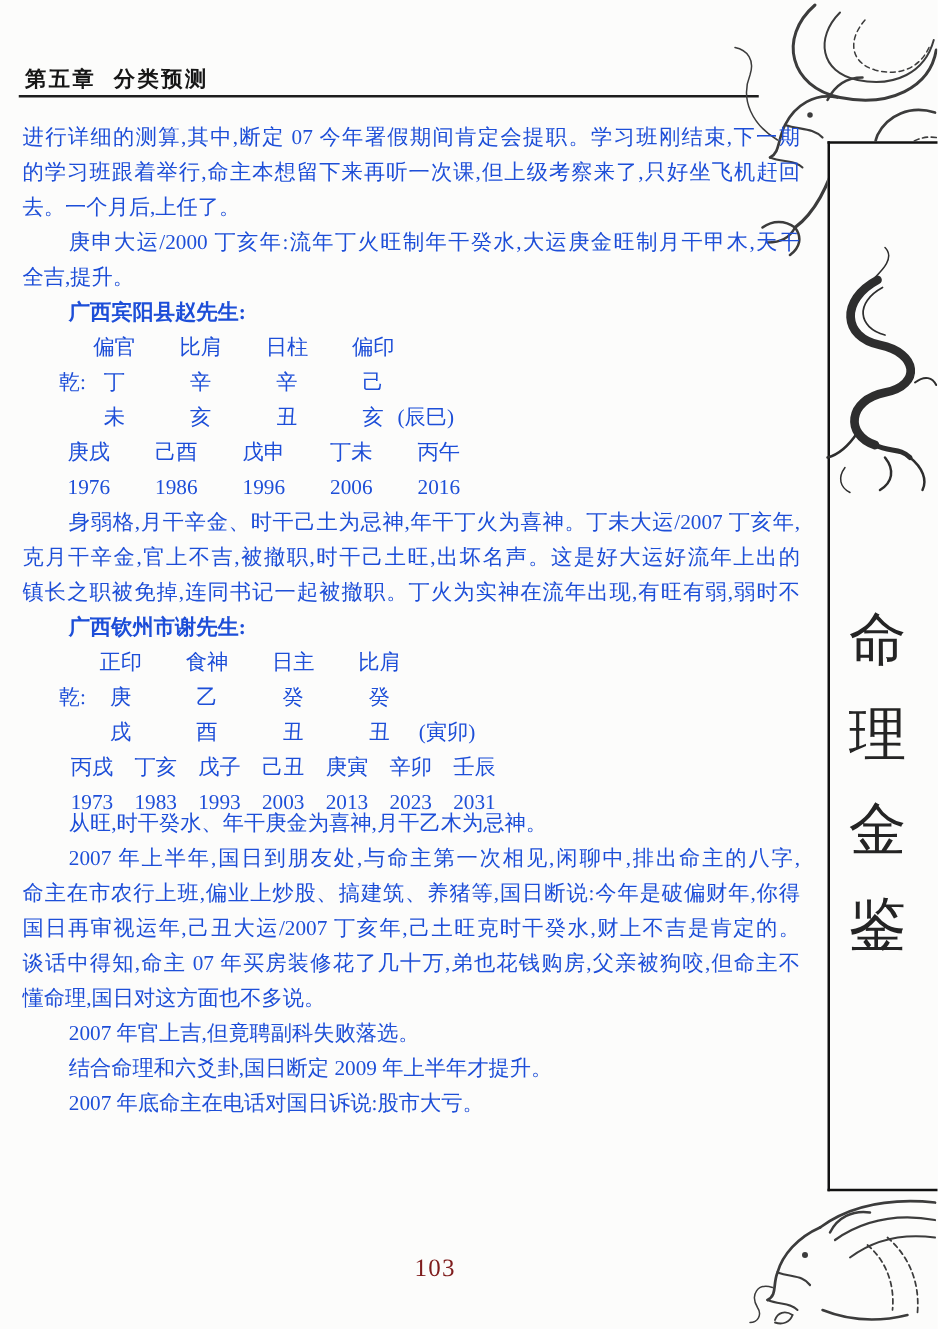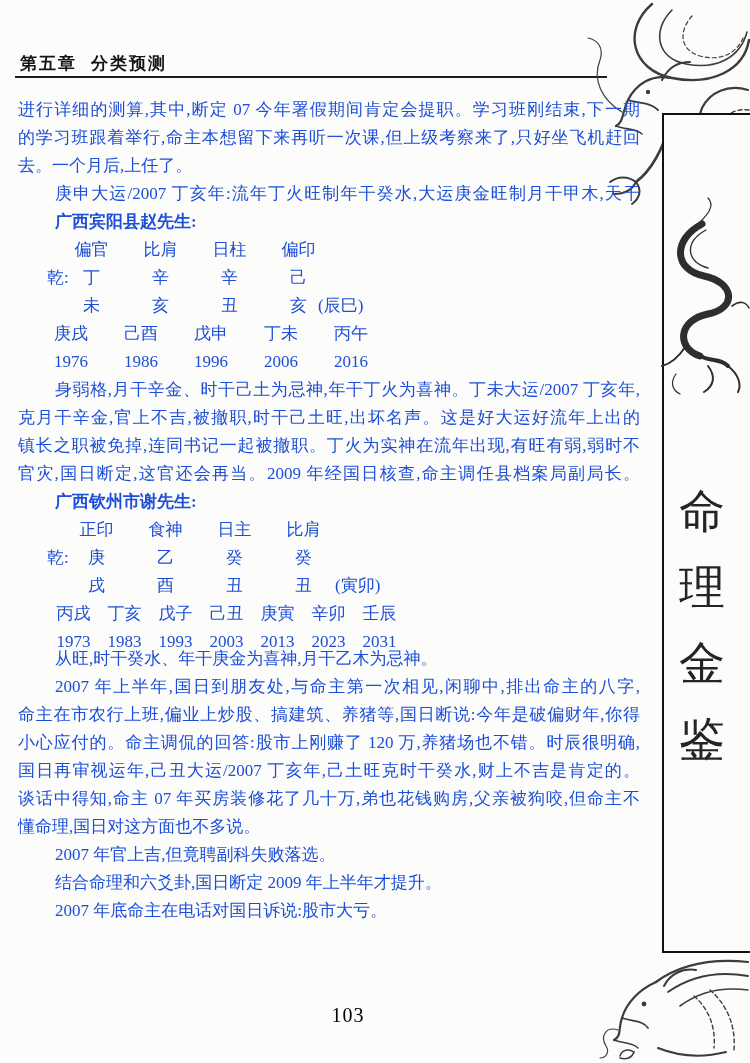--- a/index.html
+++ b/index.html
@@ -68,21 +68,21 @@
     font-family:"Liberation Serif","DejaVu Serif",serif;
   }
   
   .dragon{position:absolute;}
   .dg-top{left:552px;top:0;}
   .dg-side{left:656px;top:196px;}
   .dg-bot{left:598px;top:956px;}
   
   .pageno{
     position:absolute;left:298px;top:1004px;width:100px;
-    text-align:center;font-size:20px;color:#000000;letter-spacing:1px;
+    text-align:center;font-size:20px;color:#7f1d1d;letter-spacing:1px;
   }
 </style>
 </head>
 <body>
 
 <div class="page">
 
   <div class="hdr">
     <span>第五章</span><span class="sec">分类预测</span>
   </div>
@@ -108,21 +108,22 @@
       <path d="M150,192 C160,182 176,180 188,186" stroke-width="2"></path>
       <path d="M158,198 C168,192 180,192 190,198" stroke-width="1.6"></path>
     </g>
   </svg>
 
   <div class="textcol">
 
     <div class="ln j">进行详细的测算,其中,断定 07 今年署假期间肯定会提职。学习班刚结束,下一期</div>
     <div class="ln j">的学习班跟着举行,命主本想留下来再听一次课,但上级考察来了,只好坐飞机赶回</div>
     <div class="ln">去。一个月后,上任了。</div>
-    <div class="ln j ind">庚申大运/2007 丁亥年:流年丁火旺制年干癸水,大运庚金旺制月干甲木,天干</div>
+    <div class="ln j ind">庚申大运/2000 丁亥年:流年丁火旺制年干癸水,大运庚金旺制月干甲木,天干</div>
+    <div class="ln">全吉,提升。</div>
 
     <div class="ln ind bold">广西宾阳县赵先生:</div>
 
     <div class="chart">
       <div class="crow p4a">
         <span class="cell">偏官</span>
         <span class="cell">比肩</span>
         <span class="cell">日柱</span>
         <span class="cell">偏印</span>
       </div>
@@ -152,21 +153,20 @@
         <span class="cell">1986</span>
         <span class="cell">1996</span>
         <span class="cell">2006</span>
         <span class="cell">2016</span>
       </div>
     </div>
 
     <div class="ln j ind">身弱格,月干辛金、时干己土为忌神,年干丁火为喜神。丁未大运/2007 丁亥年,</div>
     <div class="ln j">克月干辛金,官上不吉,被撤职,时干己土旺,出坏名声。这是好大运好流年上出的</div>
     <div class="ln j">镇长之职被免掉,连同书记一起被撤职。丁火为实神在流年出现,有旺有弱,弱时不</div>
-    <div class="ln j">官灾,国日断定,这官还会再当。2009 年经国日核查,命主调任县档案局副局长。</div>
 
     <div class="ln ind bold">广西钦州市谢先生:</div>
 
     <div class="chart">
       <div class="crow p4b">
         <span class="cell">正印</span>
         <span class="cell">食神</span>
         <span class="cell">日主</span>
         <span class="cell">比肩</span>
       </div>
@@ -200,21 +200,20 @@
         <span class="cell">2003</span>
         <span class="cell">2013</span>
         <span class="cell">2023</span>
         <span class="cell">2031</span>
       </div>
     </div>
 
     <div class="ln ind tight">从旺,时干癸水、年干庚金为喜神,月干乙木为忌神。</div>
     <div class="ln j ind">2007 年上半年,国日到朋友处,与命主第一次相见,闲聊中,排出命主的八字,</div>
     <div class="ln j">命主在市农行上班,偏业上炒股、搞建筑、养猪等,国日断说:今年是破偏财年,你得</div>
-    <div class="ln j">小心应付的。命主调侃的回答:股市上刚赚了 120 万,养猪场也不错。时辰很明确,</div>
     <div class="ln j">国日再审视运年,己丑大运/2007 丁亥年,己土旺克时干癸水,财上不吉是肯定的。</div>
     <div class="ln j">谈话中得知,命主 07 年买房装修花了几十万,弟也花钱购房,父亲被狗咬,但命主不</div>
     <div class="ln">懂命理,国日对这方面也不多说。</div>
 
     <div class="ln ind">2007 年官上吉,但竟聘副科失败落选。</div>
     <div class="ln ind">结合命理和六爻卦,国日断定 2009 年上半年才提升。</div>
     <div class="ln ind">2007 年底命主在电话对国日诉说:股市大亏。</div>
   </div>
 
   <div class="sidebox">

